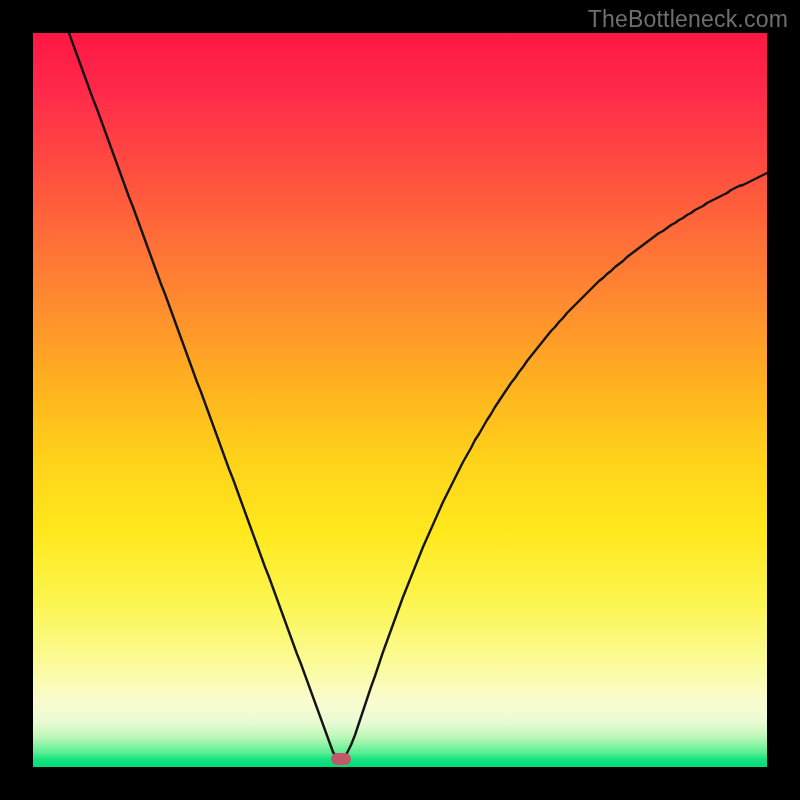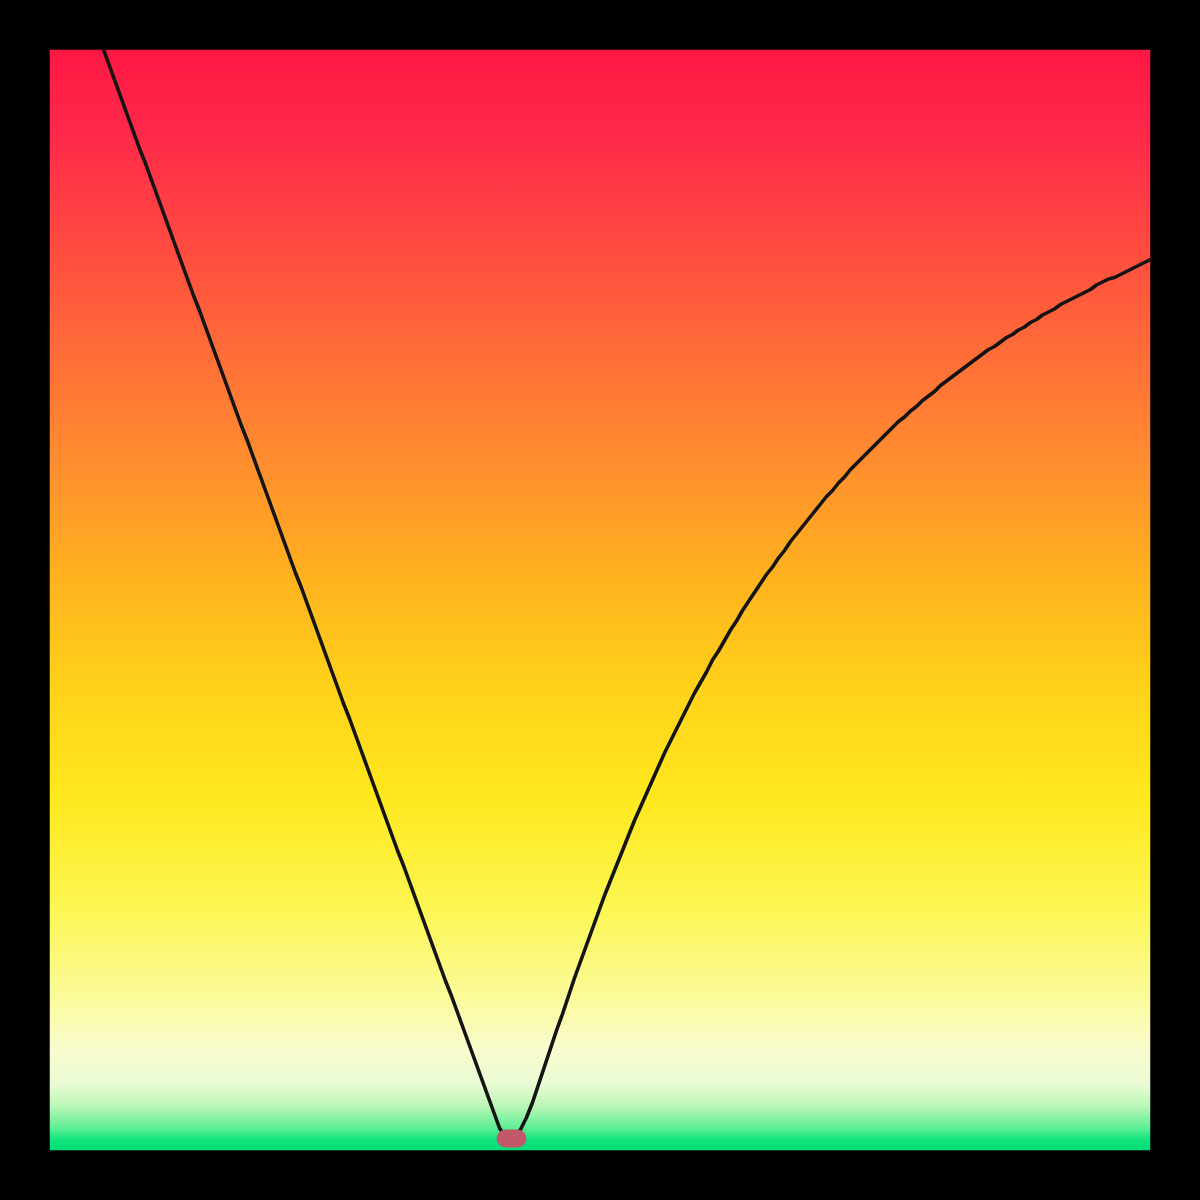--- a/index.html
+++ b/index.html
@@ -76,13 +76,14 @@
 <body>
 
 <div class="outer">
   <div class="plot-area">
     <div class="gradient-bg"></div>
     <svg class="curve" preserveAspectRatio="none" viewBox="0 0 734 734">
       <polyline id="curve-poly" fill="none" stroke="#141414" stroke-width="2.4" stroke-linejoin="round" stroke-linecap="round" points="36,0 40,11 44,22 48,33 52,44 56,55 60,66 64,76 68,87 72,98 76,109 80,120 84,131 88,142 92,153 96,164 100,174 104,185 108,196 112,207 116,218 120,229 124,240 128,251 132,261 136,272 140,283 144,294 148,305 152,316 156,327 160,338 164,349 168,359 172,370 176,381 180,392 184,403 188,414 192,425 196,436 200,446 204,457 208,468 212,479 216,490 220,501 224,512 228,523 232,534 236,544 240,555 244,566 248,577 252,588 256,599 260,610 264,621 268,631 272,642 276,653 280,664 284,675 288,686 292,697 296,708 300,719 302,722 305,725 308,726 311,724 314,720 318,712 322,702 326,690 330,678 334,666 338,654 342,643 346,631 350,619 354,608 358,597 362,586 366,575 370,564 374,554 378,544 382,534 386,524 390,514 394,505 398,496 402,487 406,478 410,469 414,461 418,453 422,445 426,437 430,429 434,422 438,415 442,407 446,401 450,394 454,387 458,381 462,374 466,368 470,362 474,356 478,350 482,345 486,339 490,334 494,328 498,323 502,318 506,313 510,308 514,303 518,298 522,294 526,289 530,285 534,280 538,276 542,272 546,268 550,264 554,260 558,256 562,252 566,248 570,245 574,241 578,238 582,234 586,231 590,228 594,224 598,221 602,218 606,215 610,212 614,209 618,206 622,203 626,200 630,198 634,195 638,192 642,190 646,187 650,185 654,182 658,180 662,177 666,175 670,173 674,170 678,168 682,166 686,164 690,162 694,160 698,157 702,155 706,153 710,152 714,150 718,148 722,146 726,144 730,142 734,140"></polyline>
     </svg>
     <div class="marker" id="marker" style="left: 308px; top: 726px;"></div>
   </div>
+  <div class="credit">TheBottleneck.com</div>
 </div>
 
 </body></html>

